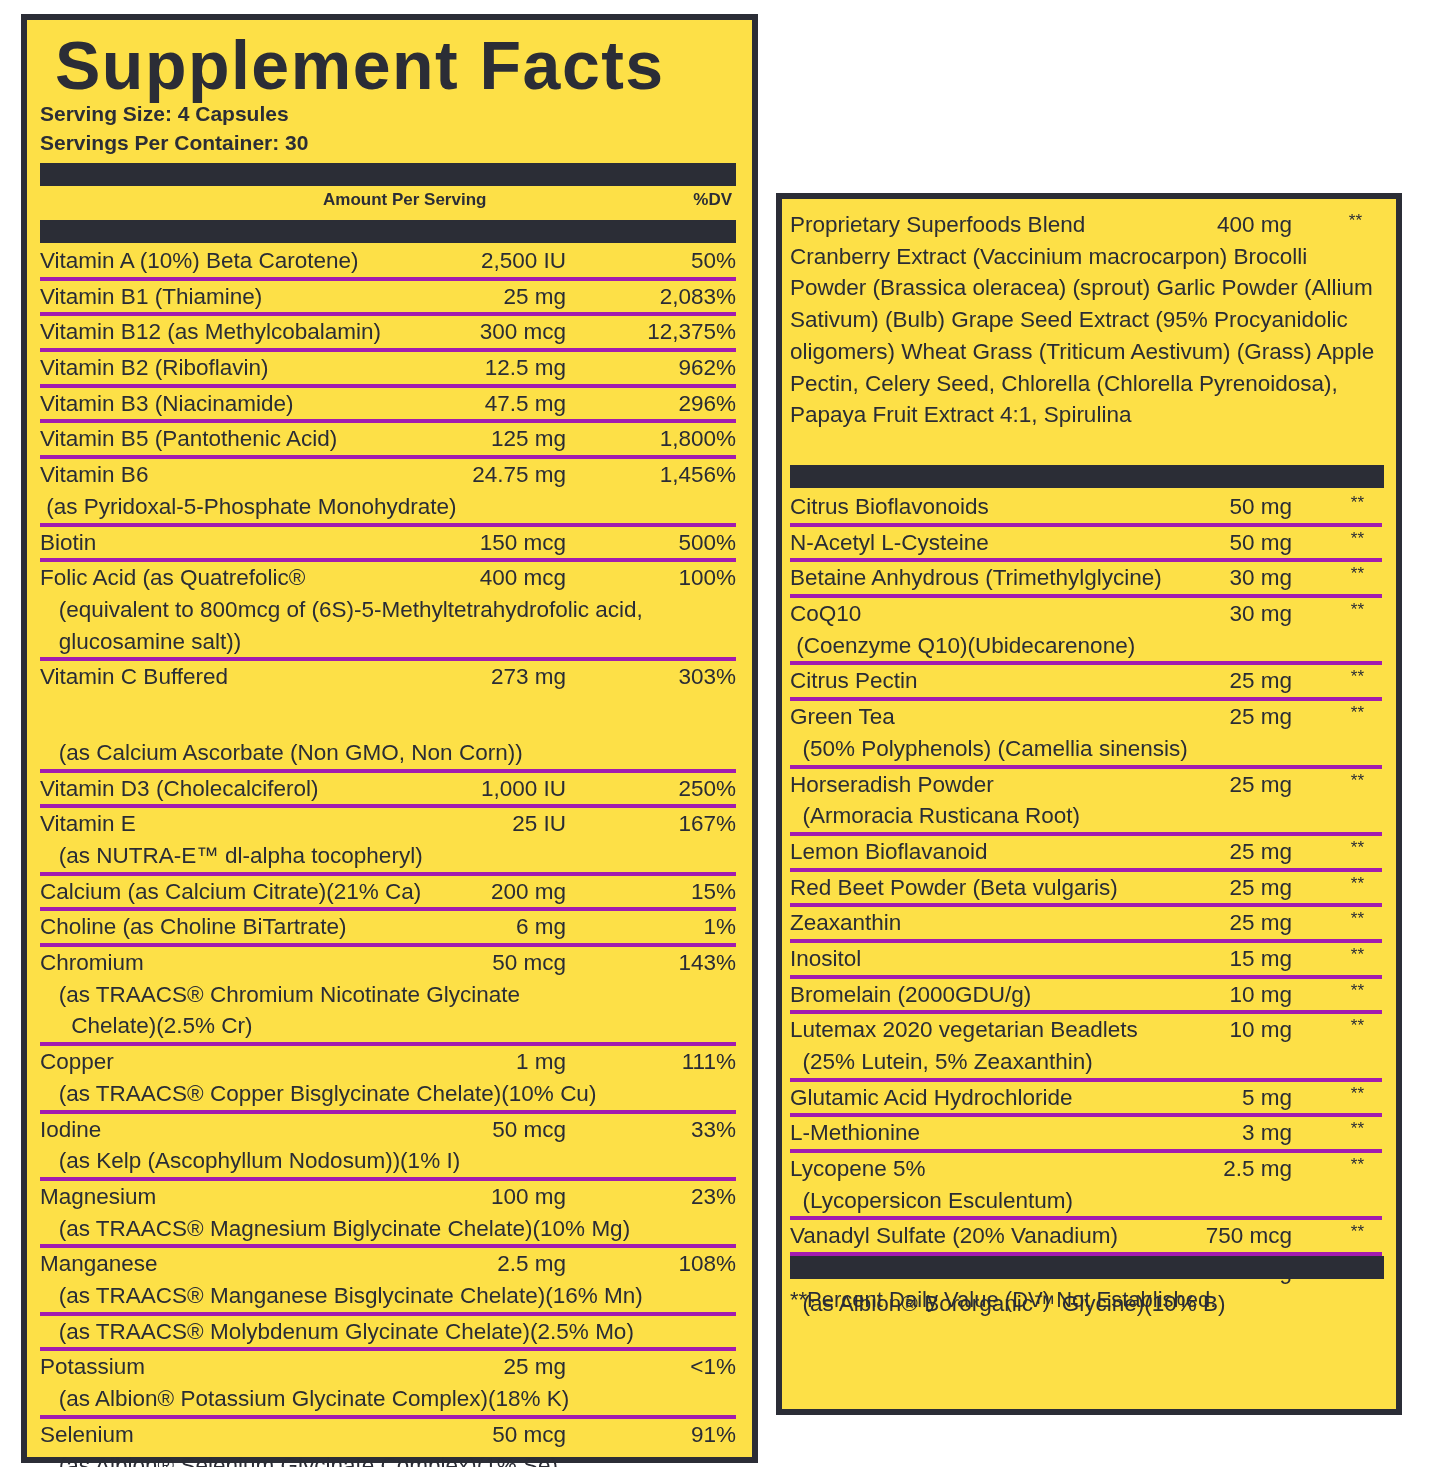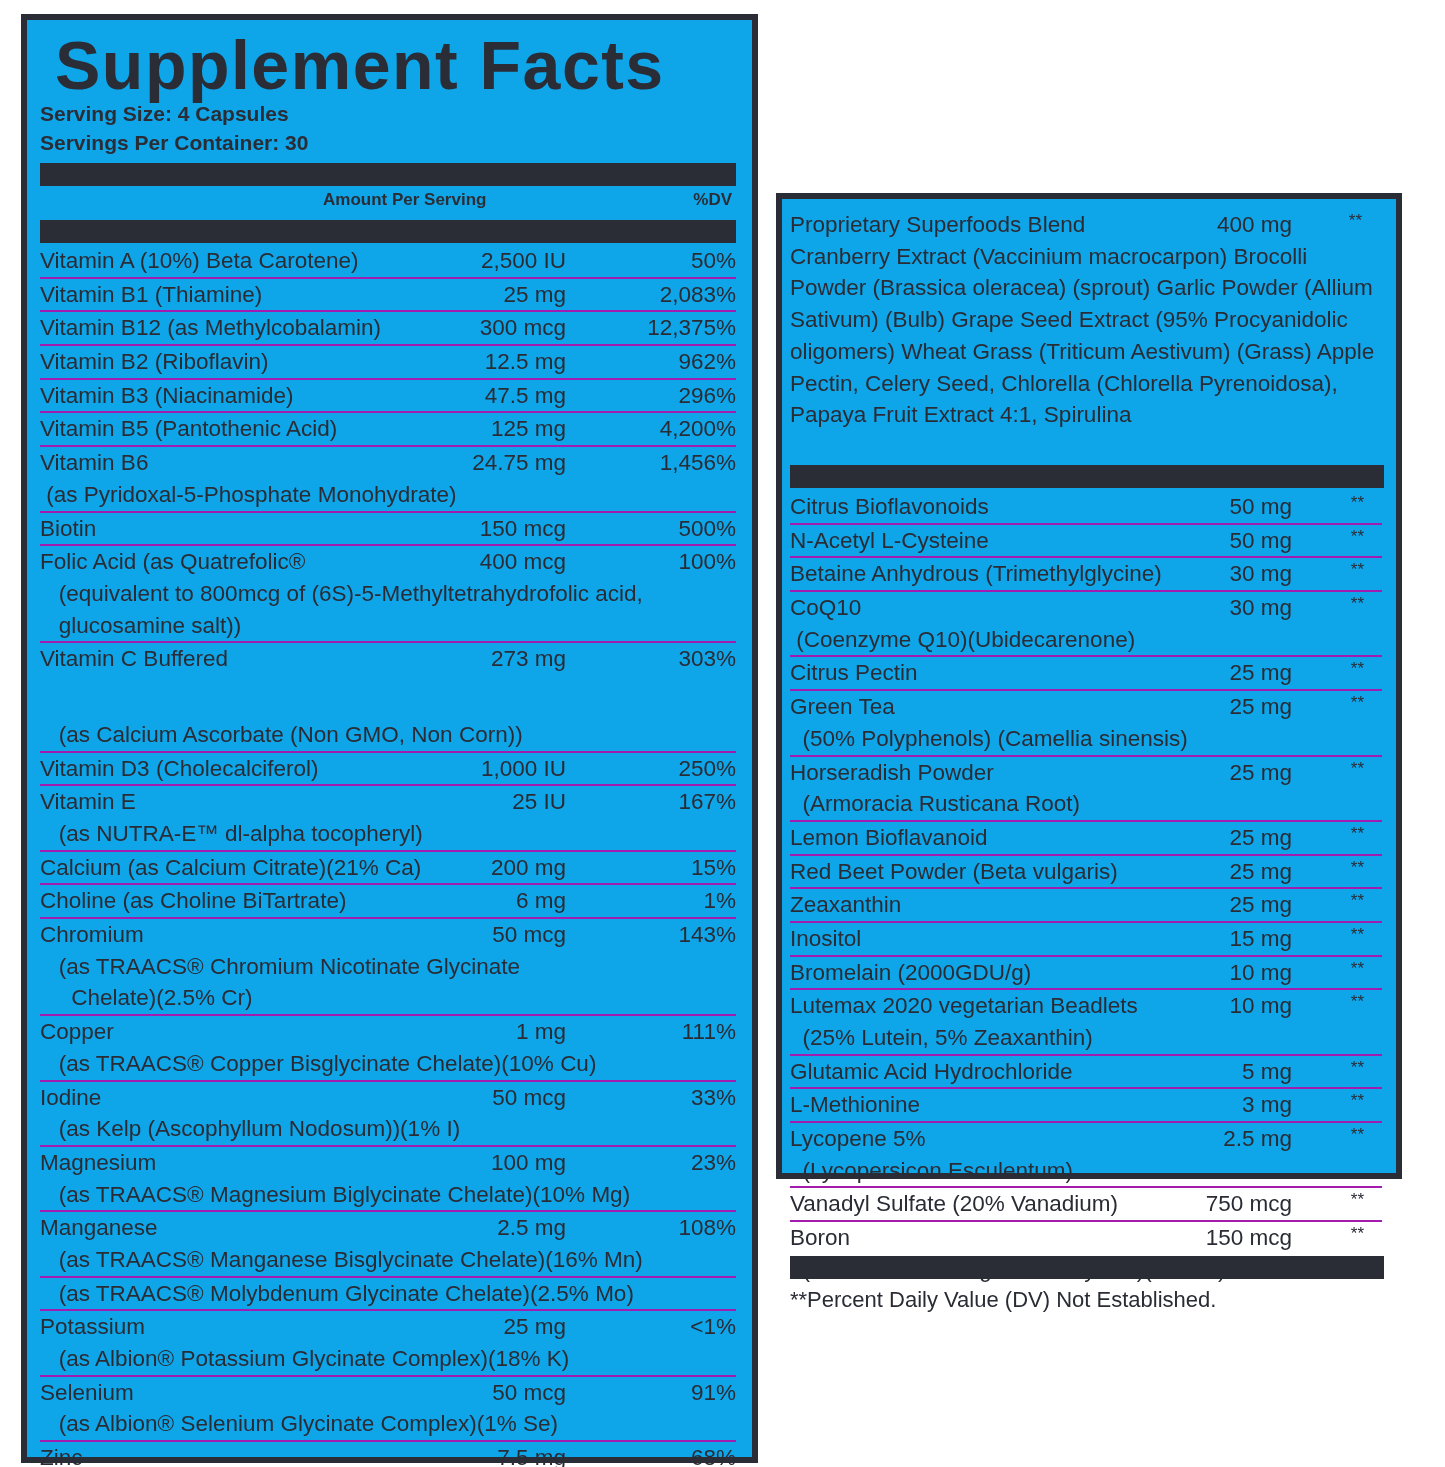--- a/index.html
+++ b/index.html
@@ -1,25 +1,25 @@
 <!DOCTYPE html>
 <html><head>
 <meta charset="utf-8">
 <style>
   html, body { margin:0; padding:0; background:#ffffff; }
   body { width:1445px; height:1467px; position:relative; font-family:"Liberation Sans", sans-serif; color:#2a2c35; }
-  .panel { position:absolute; border:6px solid #2b2d36; background:#0ea5e9; box-sizing:border-box; }
+  .panel { position:absolute; border:6px solid #2b2d36; background:#fde047; box-sizing:border-box; }
   #left { left:21px; top:14px; width:737px; height:1449px; }
-  #right { left:776px; top:193px; width:626px; height:986px; }
+  #right { left:776px; top:193px; width:626px; height:1222px; }
   .title { position:absolute; left:28px; top:6px; font-size:68px; font-weight:bold; letter-spacing:1.5px; color:#2b2d36; white-space:nowrap; }
   .serving { position:absolute; left:13px; font-size:21px; font-weight:bold; color:#2b2d36; }
   .bar { position:absolute; background:#2b2d36; }
   .hdr { position:absolute; font-size:17px; font-weight:bold; color:#2b2d36; }
   .rows { position:absolute; left:13px; right:16px; }
-  .row { position:relative; border-bottom:2px solid #a21caf; font-size:22.5px; line-height:31.7px; }
+  .row { position:relative; border-bottom:4px solid #a21caf; font-size:22.5px; line-height:31.7px; }
   .row:last-child { border-bottom:none; }
   .line { position:relative; height:31.7px; white-space:nowrap; }
   .name { position:absolute; left:0; top:0; }
   .amt { position:absolute; top:0; text-align:right; }
   .dv { position:absolute; right:0; top:0; text-align:right; }
   .sub { white-space:nowrap; height:31.7px; }
   #left .amt { right:170px; }
   #right .rows { left:8px; right:14px; }
   #right .amt { right:90px; }
   #right .dv { right:18px; font-size:17px; top:-4px; }
@@ -71,21 +71,21 @@
         <div class="line">
           <span class="name">Vitamin B3 (Niacinamide)</span>
           <span class="amt">47.5 mg</span>
           <span class="dv">296%</span>
         </div>
       </div>
       <div class="row">
         <div class="line">
           <span class="name">Vitamin B5 (Pantothenic Acid)</span>
           <span class="amt">125 mg</span>
-          <span class="dv">4,200%</span>
+          <span class="dv">1,800%</span>
         </div>
       </div>
       <div class="row">
         <div class="line">
           <span class="name">Vitamin B6</span>
           <span class="amt">24.75 mg</span>
           <span class="dv">1,456%</span>
         </div>
         <div class="sub" style="white-space: pre;"> (as Pyridoxal-5-Phosphate Monohydrate)</div>
       </div>

